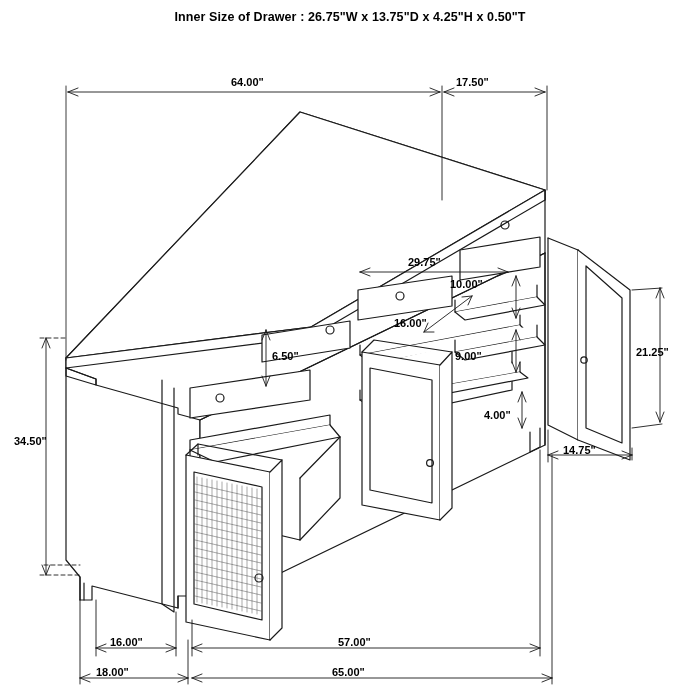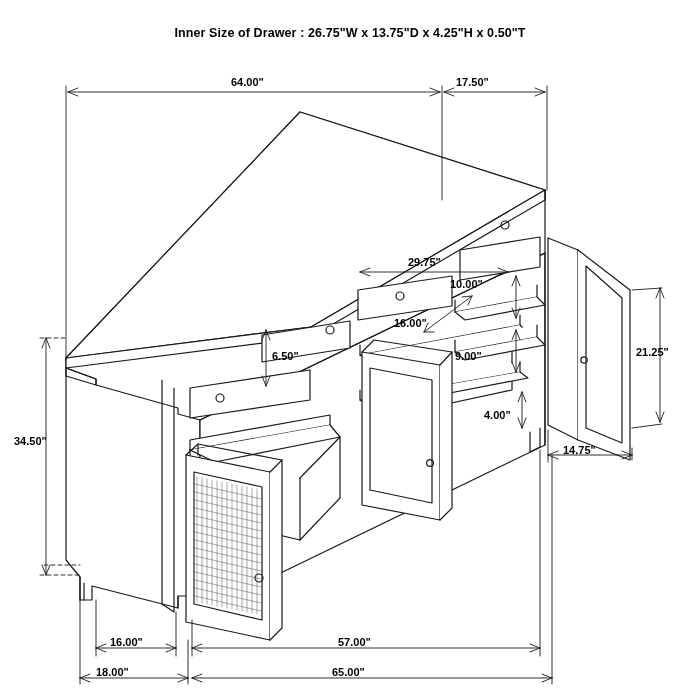--- a/index.html
+++ b/index.html
@@ -15,21 +15,21 @@
     position: relative;
     overflow: hidden;
   }
   #stage {
     position: relative;
     width: 700px;
     height: 700px;
   }
   .title {
     position: absolute;
-    top: 26px;
+    top: 10px;
     left: 0;
     width: 700px;
     text-align: center;
     font-size: 12.5px;
     font-weight: bold;
     letter-spacing: 0.1px;
   }
   svg.diagram {
     position: absolute;
     top: 0;

